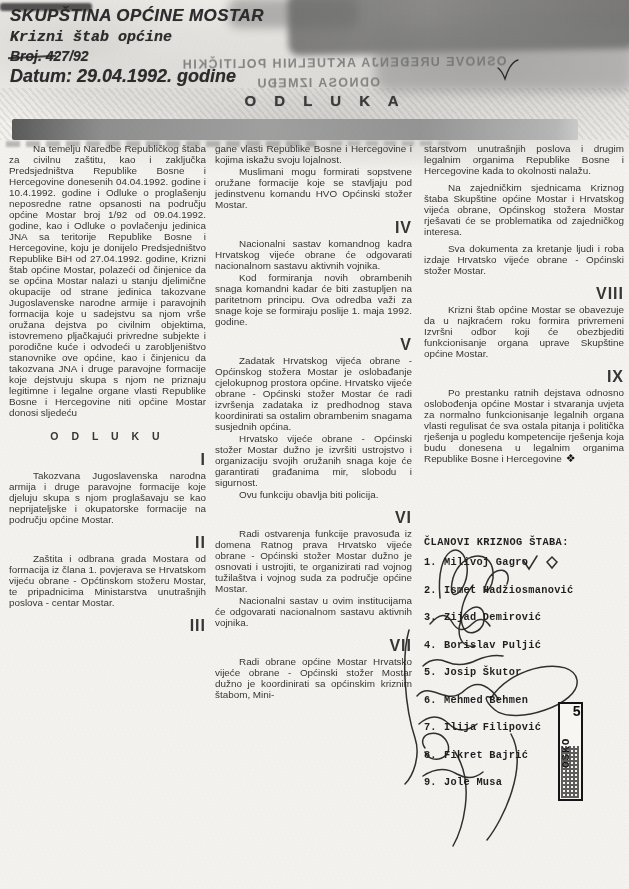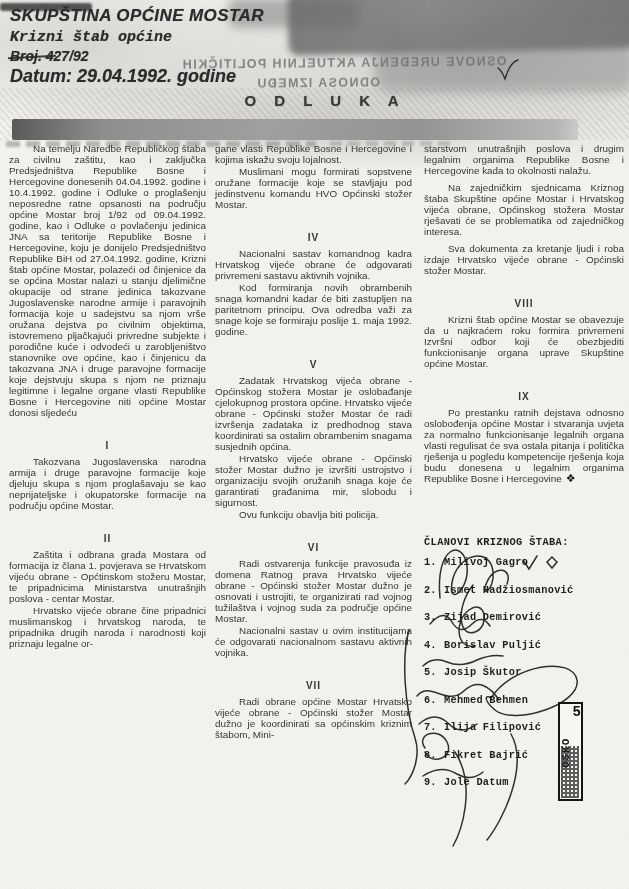--- a/index.html
+++ b/index.html
@@ -40,21 +40,21 @@
   .mirror{position:absolute; transform:scaleX(-1) rotate(.6deg); font-weight:bold; color:#6d6d6d;
       letter-spacing:1.4px; opacity:.8; filter:blur(.5px); white-space:nowrap; font-size:12.5px;}
   .m1{left:118px; top:56px; width:452px; text-align:center;}
   .m2{left:168px; top:76px; width:300px; text-align:center;}
   
   .col{position:absolute; top:143px; width:197px; font-size:9.9px; line-height:11px; text-align:justify; color:#363636;}
   .c1{left:9px;} .c2{left:215px;} .c3{left:424px; width:200px;}
   .para{margin:0 0 1px 0; text-indent:24px;}
   .para.noind{text-indent:0;}
   .gappy .para{margin-bottom:6px;}
-  .numeral{text-align:center; font-size:10px; letter-spacing:1px; margin:22px 0 5px 0; font-weight:600;}
+  .numeral{text-align:right; font-size:16px; letter-spacing:1px; margin:12px 0 5px 0; font-weight:600;}
   .col-heading{text-align:center; font-size:10.5px; letter-spacing:5px; margin:13px 0 8px 0; font-weight:600;}
   .endmark{font-size:11px; margin-left:4px; color:#111;}
   
   .members{position:absolute; left:424px; top:536px; width:205px; font-family:"Liberation Mono", monospace; color:#1f1f1f;}
   .members .mhead{font-size:10.3px; font-weight:bold; letter-spacing:.4px; margin-bottom:8px;}
   .member{display:flex; height:27.5px; align-items:flex-start; font-size:10.3px; font-weight:bold;}
   .member .mnum{width:20px; flex:none;}
   .member .mname{letter-spacing:.3px;}
   
   .stamp{position:absolute; left:558px; top:702px; width:25px; height:99px; border:2.5px solid #151515;
@@ -97,31 +97,32 @@
   <div class="mirror m2">ODNOSA IZMEĐU</div>
 
   <svg class="checkmark" viewBox="0 0 32 28">
     <path d="M6,12 q4,3 7,11 q5,-17 13,-19" fill="none" stroke="#2a2a2a" stroke-width="1.3" stroke-linecap="round"></path>
   </svg>
 
   <div class="doc-title">O D L U K A</div>
 
   <div class="col c1">
       <p class="para">Na temelju Naredbe Republičkog štaba za civilnu zaštitu, kao i zaključka Predsjedništva Republike Bosne i Hercegovine donesenih 04.04.1992. godine i 10.4.1992. godine i Odluke o proglašenju neposredne ratne opsanosti na području općine Mostar broj 1/92 od 09.04.1992. godine, kao i Odluke o povlačenju jedinica JNA sa teritorije Republike Bosne i Hercegovine, koju je donijelo Predsjedništvo Republike BiH od 27.04.1992. godine, Krizni štab općine Mostar, polazeći od činjenice da se općina Mostar nalazi u stanju djelimične okupacije od strane jedinica takozvane Jugoslavenske narodne armije i paravojnih formacija koje u sadejstvu sa njom vrše oružana dejstva po civilnim objektima, istovremeno pljačkajući privredne subjekte i porodične kuće i odvodeći u zarobljeništvo stanovnike ove općine, kao i činjenicu da takozvana JNA i druge paravojne formacije koje dejstvuju skupa s njom ne priznaju legitimne i legalne organe vlasti Republike Bosne i Hercegovine niti općine Mostar donosi sljedeću</p>
+      <div class="col-heading">O D L U K U</div>
       <div class="numeral">I</div>
       <p class="para">Takozvana Jugoslavenska narodna armija i druge paravojne formacije koje djeluju skupa s njom proglašavaju se kao neprijateljske i okupatorske formacije na području općine Mostar.</p>
       <div class="numeral">II</div>
       <p class="para">Zaštita i odbrana grada Mostara od formacija iz člana 1. povjerava se Hrvatskom vijeću obrane - Općtinskom stožeru Mostar, te pripadnicima Ministarstva unutrašnjih poslova - centar Mostar.</p>
-      <p class="para">Hrvatsko vijeće obrane čine pripadnici muslimanskog i hrvatskog naroda, te pripadnika drugih naroda i narodnosti koji priznaju legalne or-</p>
+      <div class="numeral">III</div>
     </div>
   <div class="col c2">
       <p class="para noind">gane vlasti Republike Bosne i Hercegovine i kojima iskažu svoju lojalnost.</p>
       <p class="para">Muslimani mogu formirati sopstvene oružane formacije koje se stavljaju pod jedinstvenu komandu HVO Općinski stožer Mostar.</p>
       <div class="numeral">IV</div>
-      <p class="para">Nacionalni sastav komandnog kadra Hrvatskog vijeće obrane će odgovarati privremeni sastavu aktivnih vojnika.</p>
+      <p class="para">Nacionalni sastav komandnog kadra Hrvatskog vijeće obrane će odgovarati nacionalnom sastavu aktivnih vojnika.</p>
       <p class="para">Kod formiranja novih obrambenih snaga komandni kadar će biti zastupljen na paritetnom principu. Ova odredba važi za snage koje se formiraju poslije 1. maja 1992. godine.</p>
       <div class="numeral">V</div>
       <p class="para">Zadatak Hrvatskog vijeća obrane - Općinskog stožera Mostar je oslobađanje cjelokupnog prostora općine. Hrvatsko vijeće obrane - Općinski stožer Mostar će radi izvršenja zadataka iz predhodnog stava koordinirati sa ostalim obrambenim snagama susjednih općina.</p>
       <p class="para">Hrvatsko vijeće obrane - Općinski stožer Mostar dužno je izvršiti ustrojstvo i organizaciju svojih oružanih snaga koje će garantirati građanima mir, slobodu i sigurnost.</p>
       <p class="para">Ovu funkciju obavlja biti policija.</p>
       <div class="numeral">VI</div>
       <p class="para">Radi ostvarenja funkcije pravosuđa iz domena Ratnog prava Hrvatsko vijeće obrane - Općinski stožer Mostar dužno je osnovati i ustrojiti, te organizirati rad vojnog tužilaštva i vojnog suda za područje općine Mostar.</p>
       <p class="para">Nacionalni sastav u ovim institucijama će odgovarati nacionalnom sastavu aktivnih vojnika.</p>
       <div class="numeral">VII</div>
       <p class="para">Radi obrane općine Mostar Hrvatsko vijeće obrane - Općinski stožer Mostar dužno je koordinirati sa općinskim kriznim štabom, Mini-</p>
@@ -166,21 +167,21 @@
         <div class="member">
           <span class="mnum">7.</span>
           <span class="mname">Ilija Filipović</span>
         </div>
         <div class="member">
           <span class="mnum">8.</span>
           <span class="mname">Fikret Bajrić</span>
         </div>
         <div class="member">
           <span class="mnum">9.</span>
-          <span class="mname">Jole Datum</span>
+          <span class="mname">Jole Musa</span>
         </div>
       </div>
   </div>
 
   <svg class="sig-overlay" viewBox="0 0 234 330">
     <g fill="none" stroke="#1b1b1b" stroke-width="1.5" stroke-linecap="round" opacity=".9">
       <path d="M45,60 C40,8 68,0 72,28 C75,52 50,72 58,40 C66,14 96,10 98,34 C100,52 84,62 92,44 C100,26 118,30 112,46"></path>
       <path d="M128,22 l6,9 l8,-13"></path>
       <path d="M152,24 l5,-5 l5,5 l-5,6 z"></path>
       <path d="M78,47 C60,70 64,100 80,94 C96,88 90,60 74,72 C58,84 62,112 80,108"></path>

